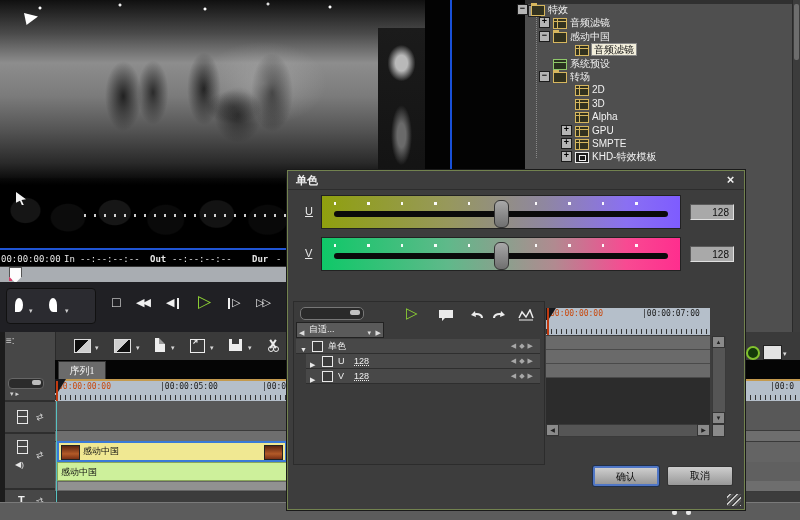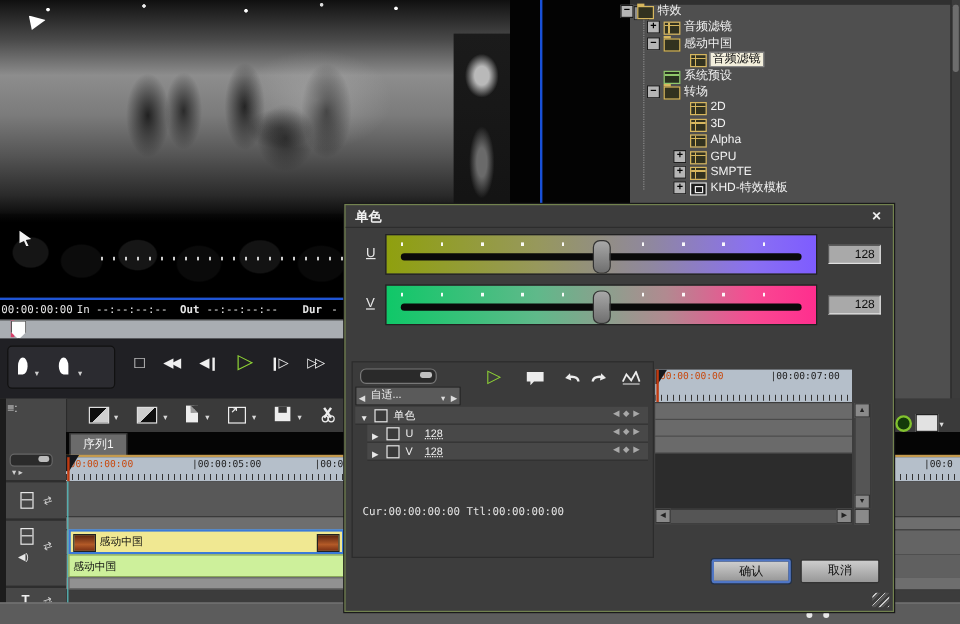--- a/index.html
+++ b/index.html
@@ -132,21 +132,21 @@
   #mini-sl{left:8px;top:46px;width:34px;height:9px;background:#2b2b2b;border:1px solid #666;border-radius:4px;position:absolute;}
   #mini-sl i{position:absolute;right:2px;top:1px;width:9px;height:5px;background:#bdbdbd;border-radius:2px;}
   .film{position:absolute;width:9px;height:12px;border:1px solid #e8e8e8;}
   .film::after{content:"";position:absolute;left:0;top:5px;width:9px;height:1px;background:#e8e8e8;}
   .swap{position:absolute;color:#cfcfcf;font-size:9px;transform:rotate(-18deg);}
   .spk{position:absolute;color:#e8e8e8;font-size:8px;}
   .ttl{position:absolute;color:#f0f0f0;font-size:11px;font-weight:bold;}
 
   #tab-strip{left:55px;top:360px;width:745px;height:19px;background:#050505;}
   #seq-tab{left:3px;top:1px;width:46px;height:18px;background:#6b6b6b;color:#f4f4f4;
-    font-size:10px;text-align:center;line-height:18px;position:absolute;border:1px solid #333;border-bottom:none;}
+    font-size:10px;text-align:center;line-height:18px;position:absolute;border:1px solid #333;border-bottom:none;font-family:Liberation Serif, serif;}
   #yellow-line{left:55px;top:379px;width:745px;height:2px;background:#c49a4e;}
   .ruler{background:#b5bfca;overflow:hidden;}
   .ruler .ticks{position:absolute;left:0;bottom:1px;width:100%;height:5px;
     background:repeating-linear-gradient(90deg,#333 0 1px,transparent 1px 5px);}
   .ruler .tmark{position:absolute;top:1px;font-size:8px;color:#202020;}
   .ruler .tmark.orange{color:#c8490e;}
   #tl-ruler{left:55px;top:381px;width:745px;height:20px;}
   #tl-flag{left:55px;top:379px;width:11px;height:14px;background:#16181c;
     clip-path:polygon(0 0,100% 0,22% 100%,0 100%);position:absolute;z-index:3;}
   #tl-red{left:56px;top:381px;width:2px;height:20px;background:#c03a10;position:absolute;z-index:3;}
@@ -467,24 +467,20 @@
         <span class="val" style="position:absolute;left:48px">128</span>
         <span class="nav">◀◆▶</span>
       </div>
       <div class="kf-row" style="top:67px;left:12px;width:234px">
         <span class="arr" style="left:4px">▶</span>
         <span class="cb" style="left:16px"></span>
         <span style="position:absolute;left:32px">V</span>
         <span class="val" style="position:absolute;left:48px">128</span>
         <span class="nav">◀◆▶</span>
       </div>
-      <div id="curttl" class="mono">
-        <span>Cur:</span><span>00:00:00:00</span>
-        <span>Ttl:</span><span>00:00:00:00</span>
-      </div>
     </div>
 
     <div id="dlg-right-ruler" class="ruler">
       <span class="tmark orange mono" style="left:4px;font-size:8px">00:00:00:00</span>
       <span class="tmark mono" style="left:96px;font-size:8px">|00:00:07:00</span>
       <div class="ticks"></div>
     </div>
     <div id="dlg-flag"></div>
     <div id="dlg-red"></div>
     <div class="mini-row" style="top:165px;height:13px"></div>

